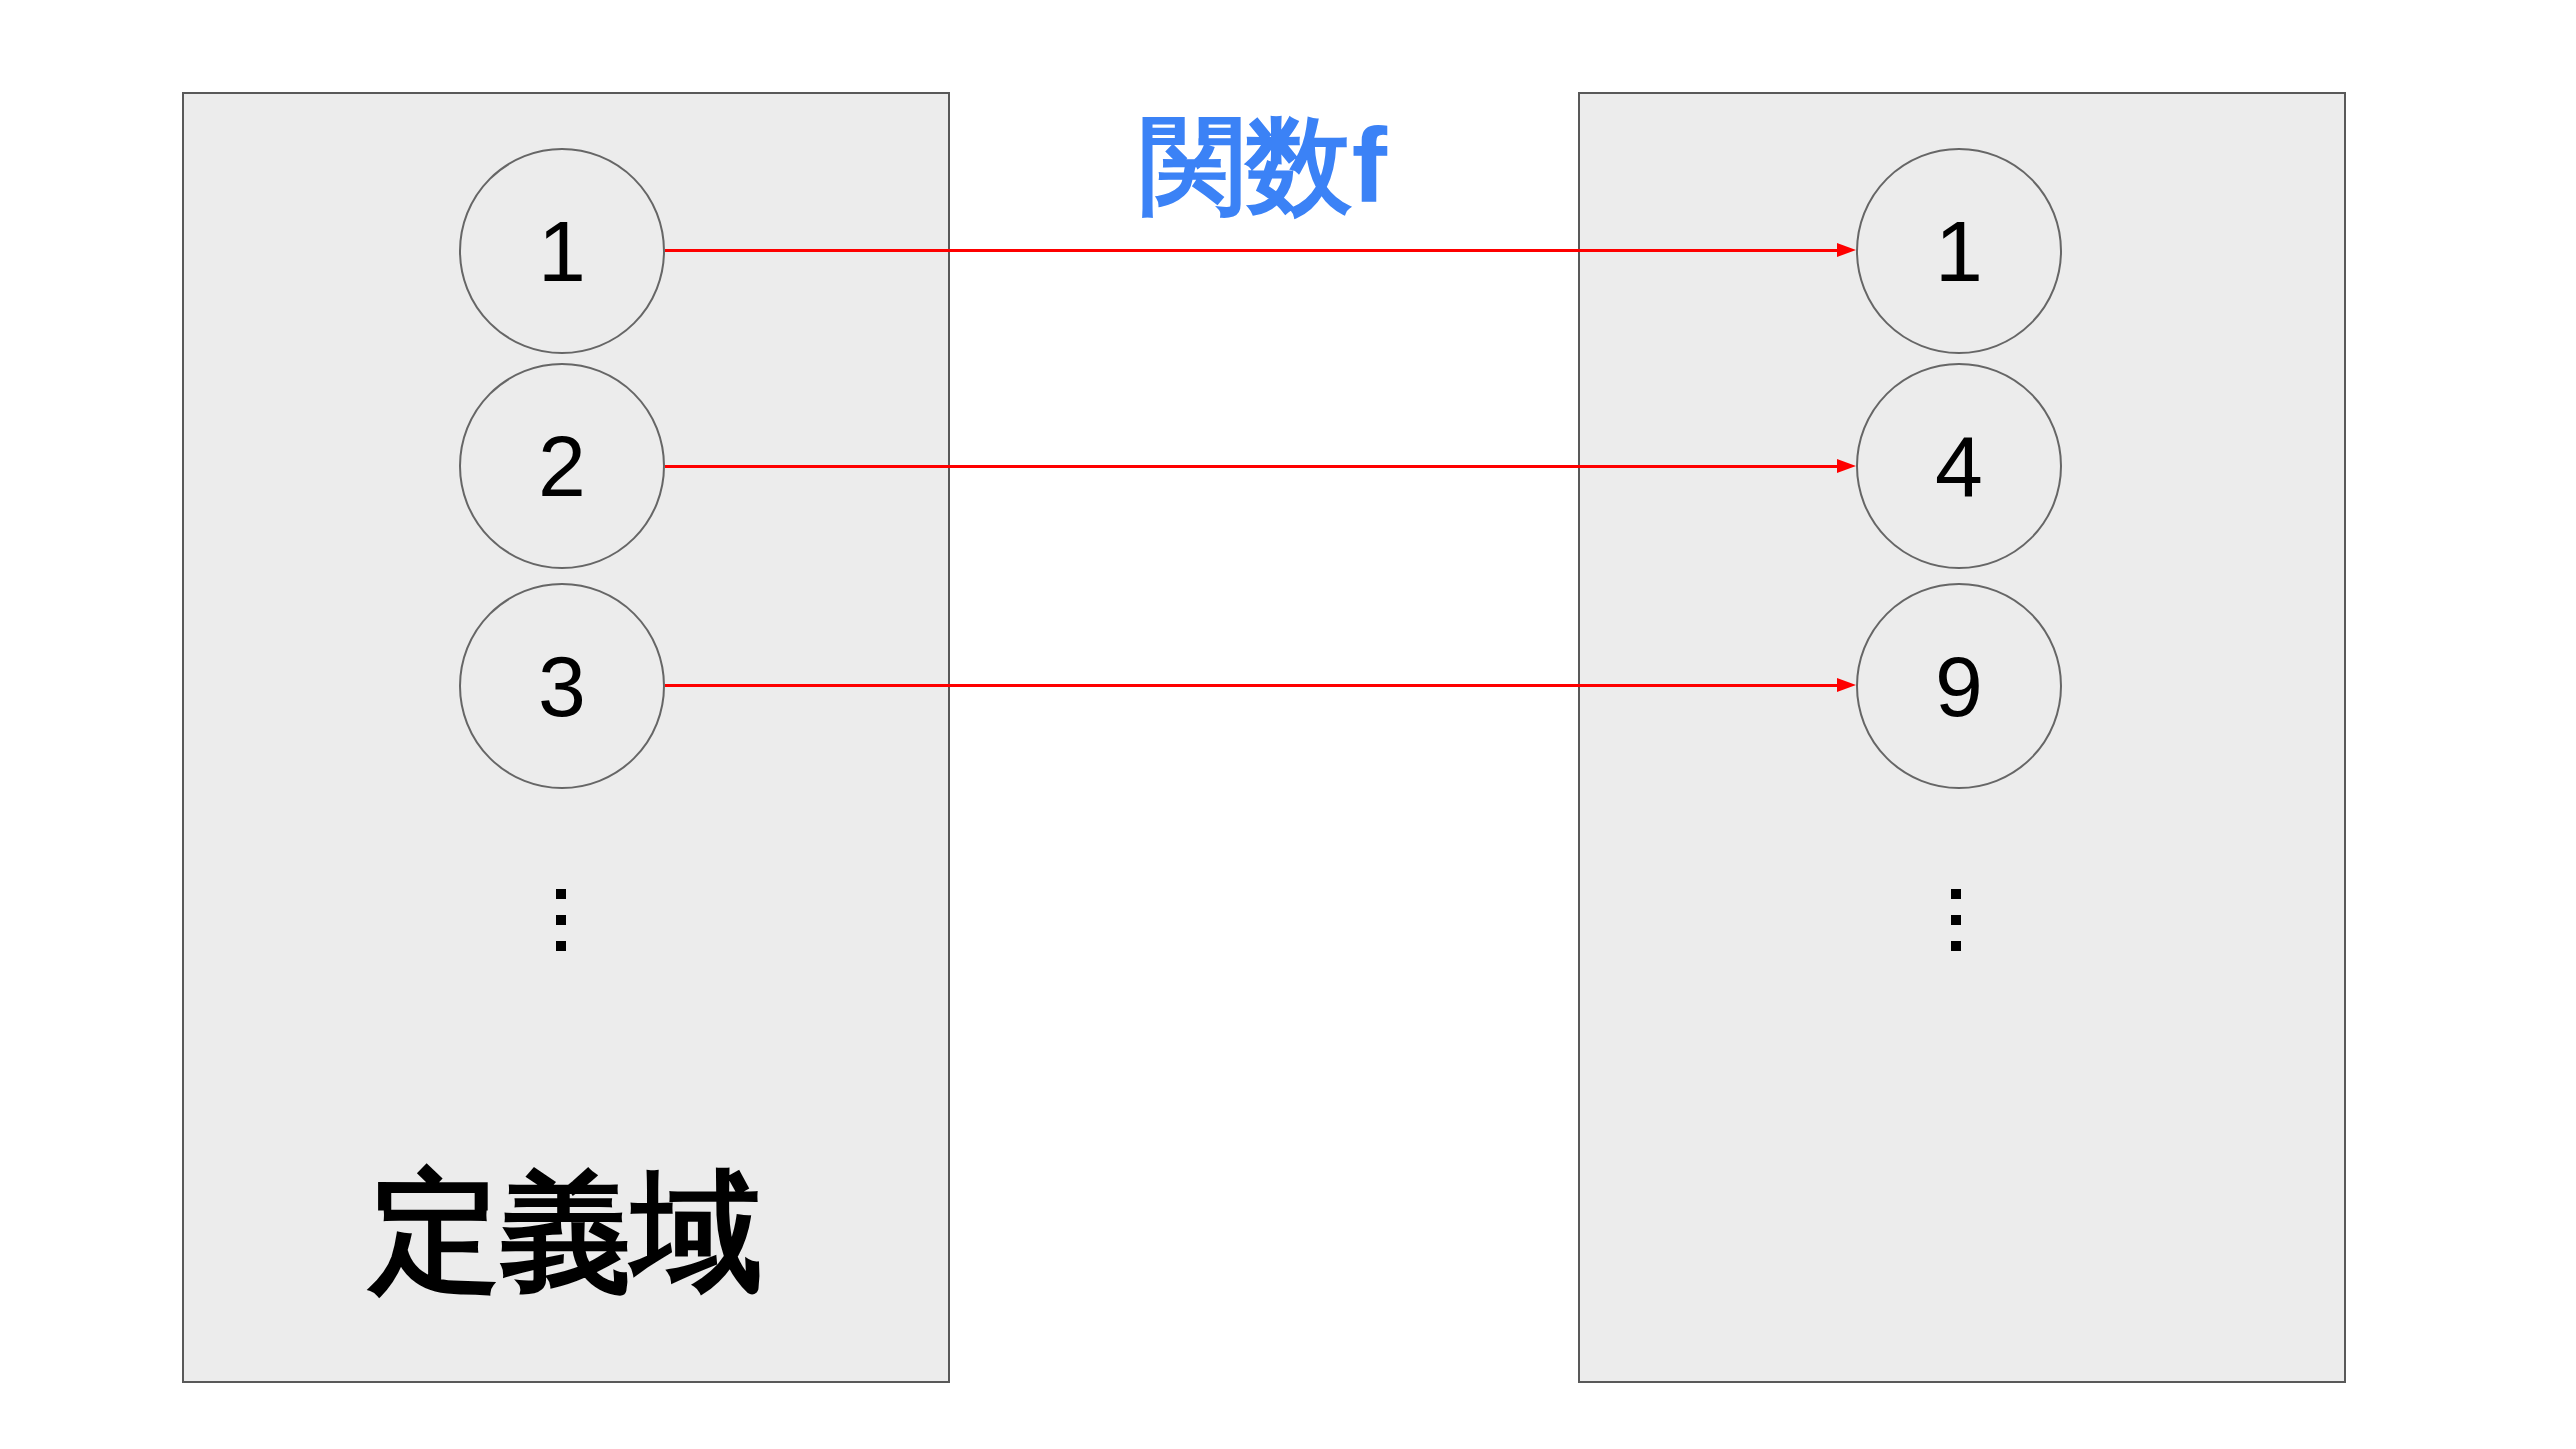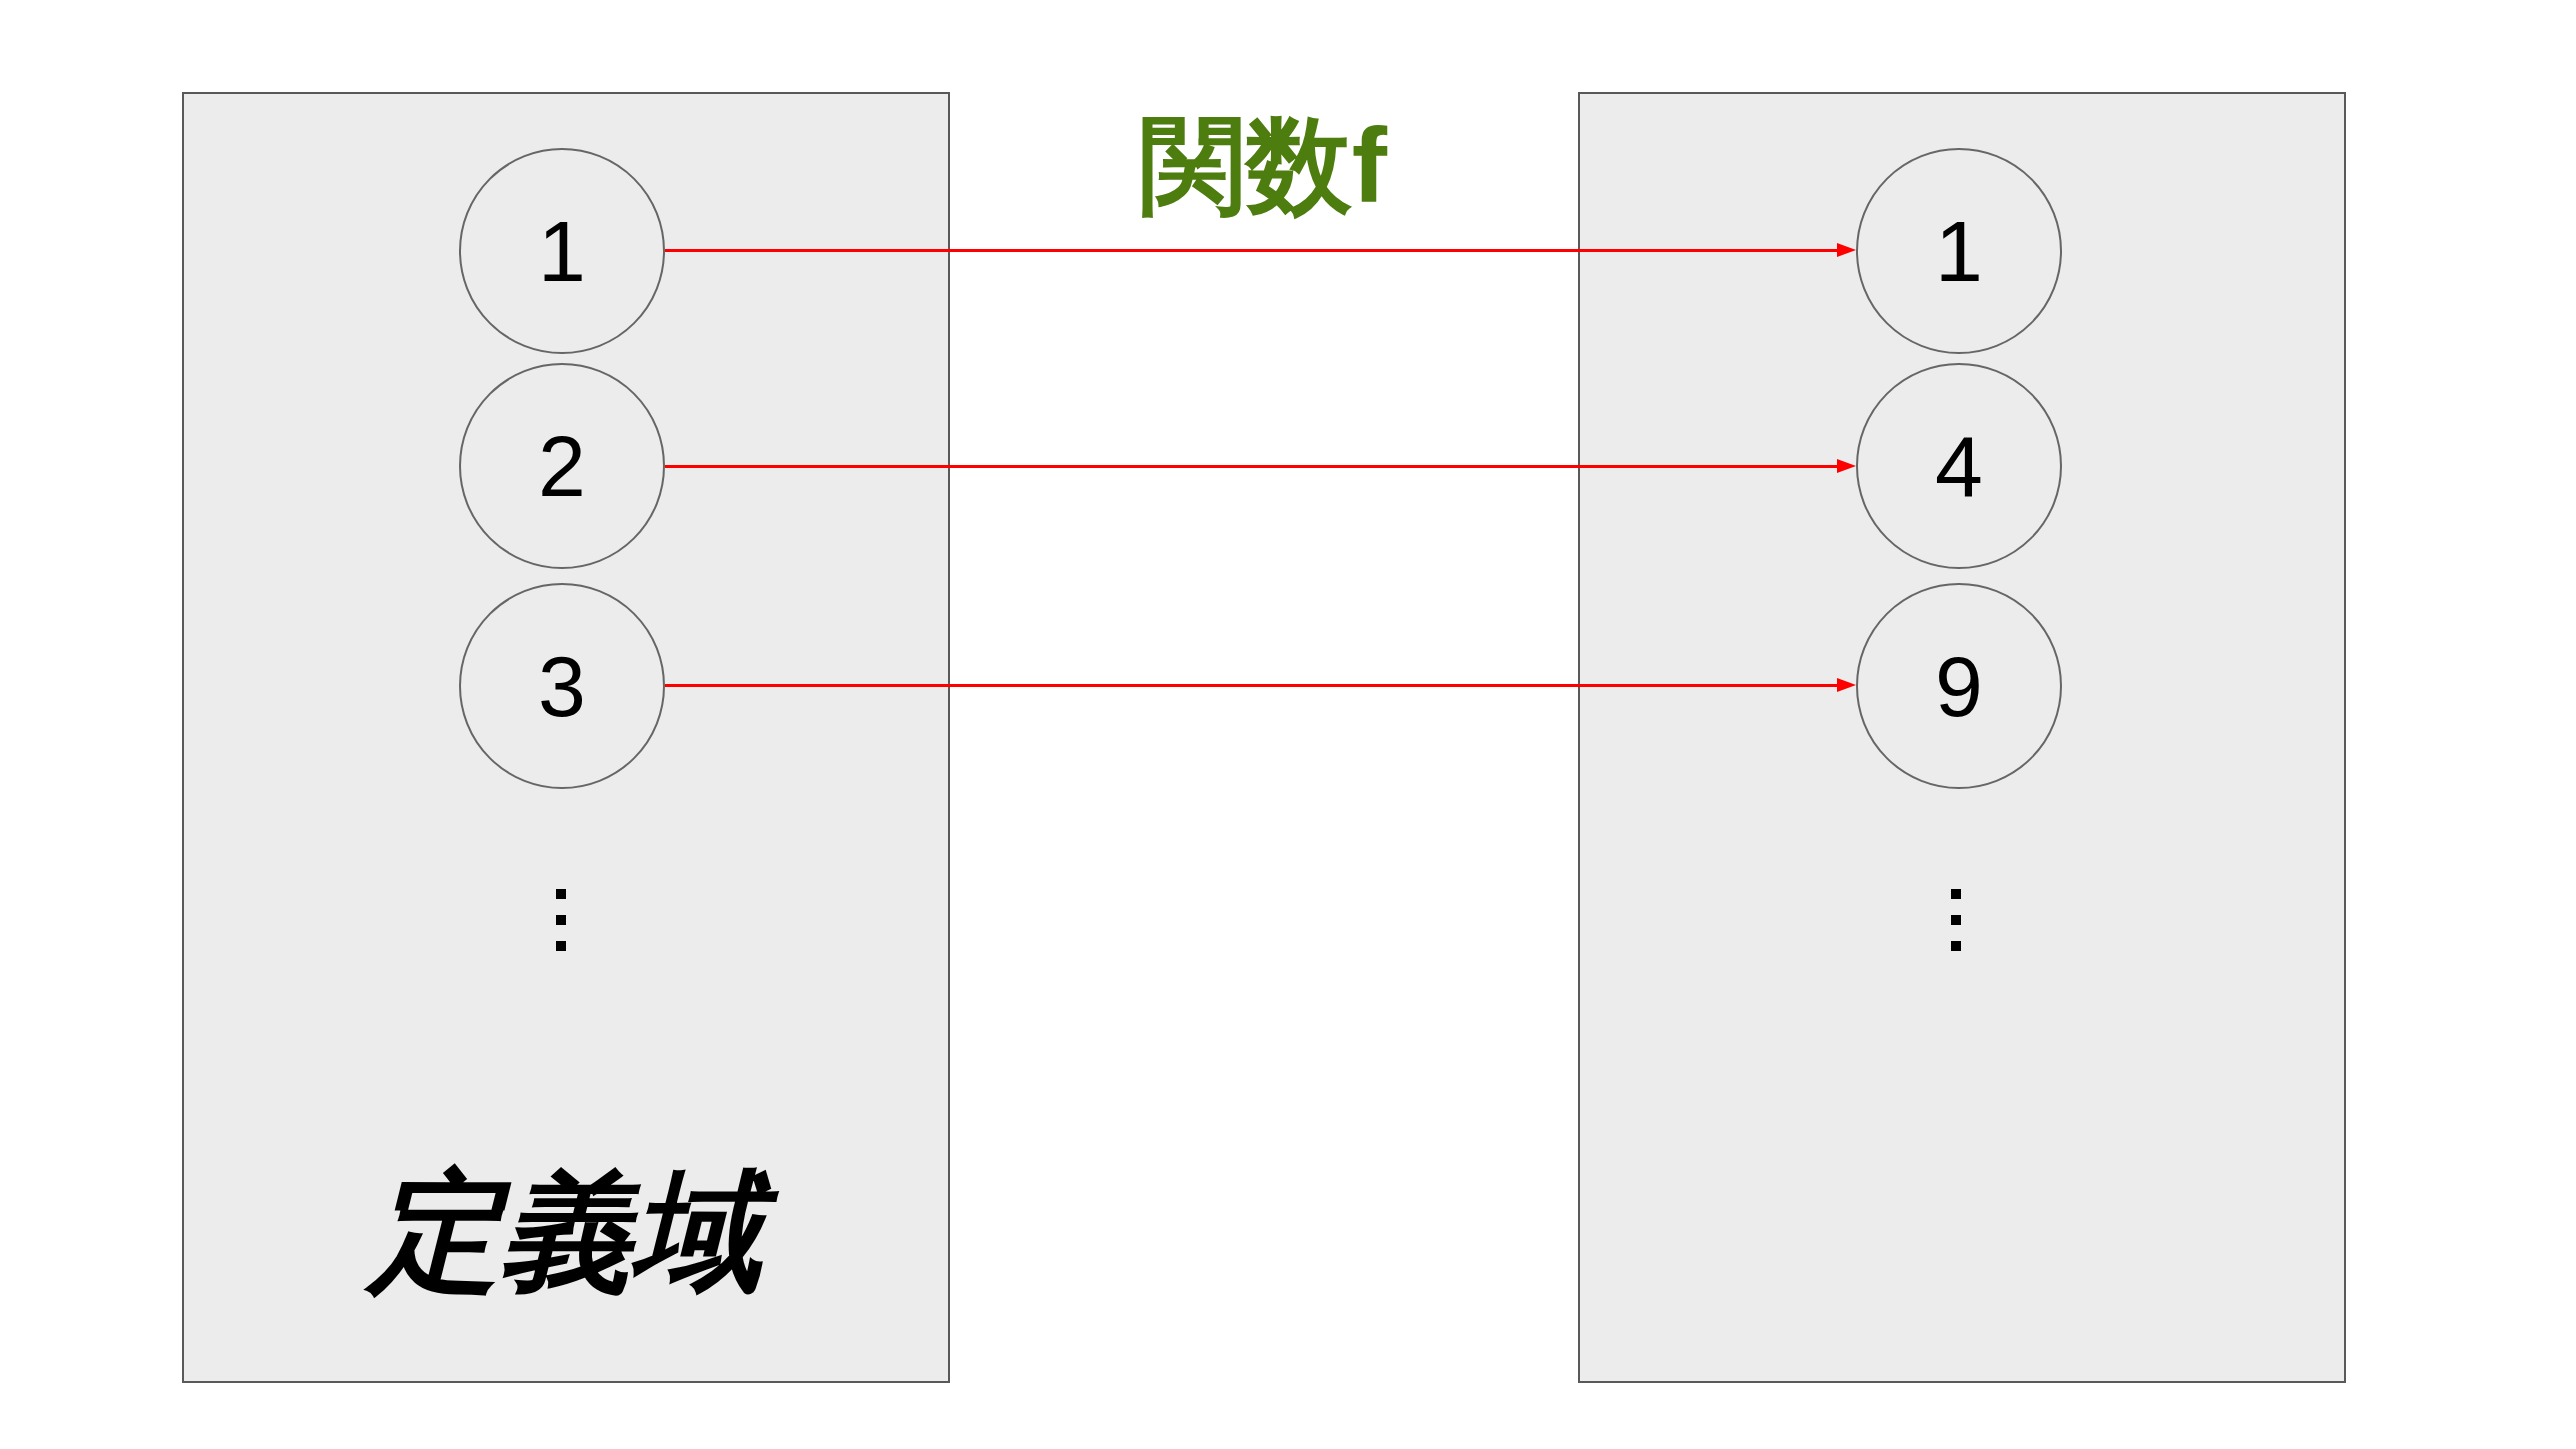--- a/index.html
+++ b/index.html
@@ -64,36 +64,35 @@
   .a2 .arrow-head { left: 1837px; top: 459px; }
   .a3 .arrow-line { top: 684px; }
   .a3 .arrow-head { left: 1837px; top: 678px; }
 
   .title {
     position: absolute;
     left: 1006px; top: 112px;
     width: 515px;
     text-align: center;
     font-size: 106px; font-weight: 700;
-    color: #4d7c0f;
+    color: #3b82f6;
     line-height: 1;
     z-index: 3;
     white-space: nowrap;
   }
   .panel-label {
     position: absolute;
     top: 1166px;
     width: 768px;
     text-align: center;
     font-size: 131px; font-weight: 700;
     color: #000000;
     line-height: 1;
     z-index: 3;
     letter-spacing: 0px;
-    font-style: italic;
   }
   .panel-label.left  { left: 182px; }
   .panel-label.right { left: 1578px; }
 
   .vdots {
     position: absolute;
     top: 889px;
     display: flex; flex-direction: column; gap: 15.5px;
     z-index: 3;
   }

